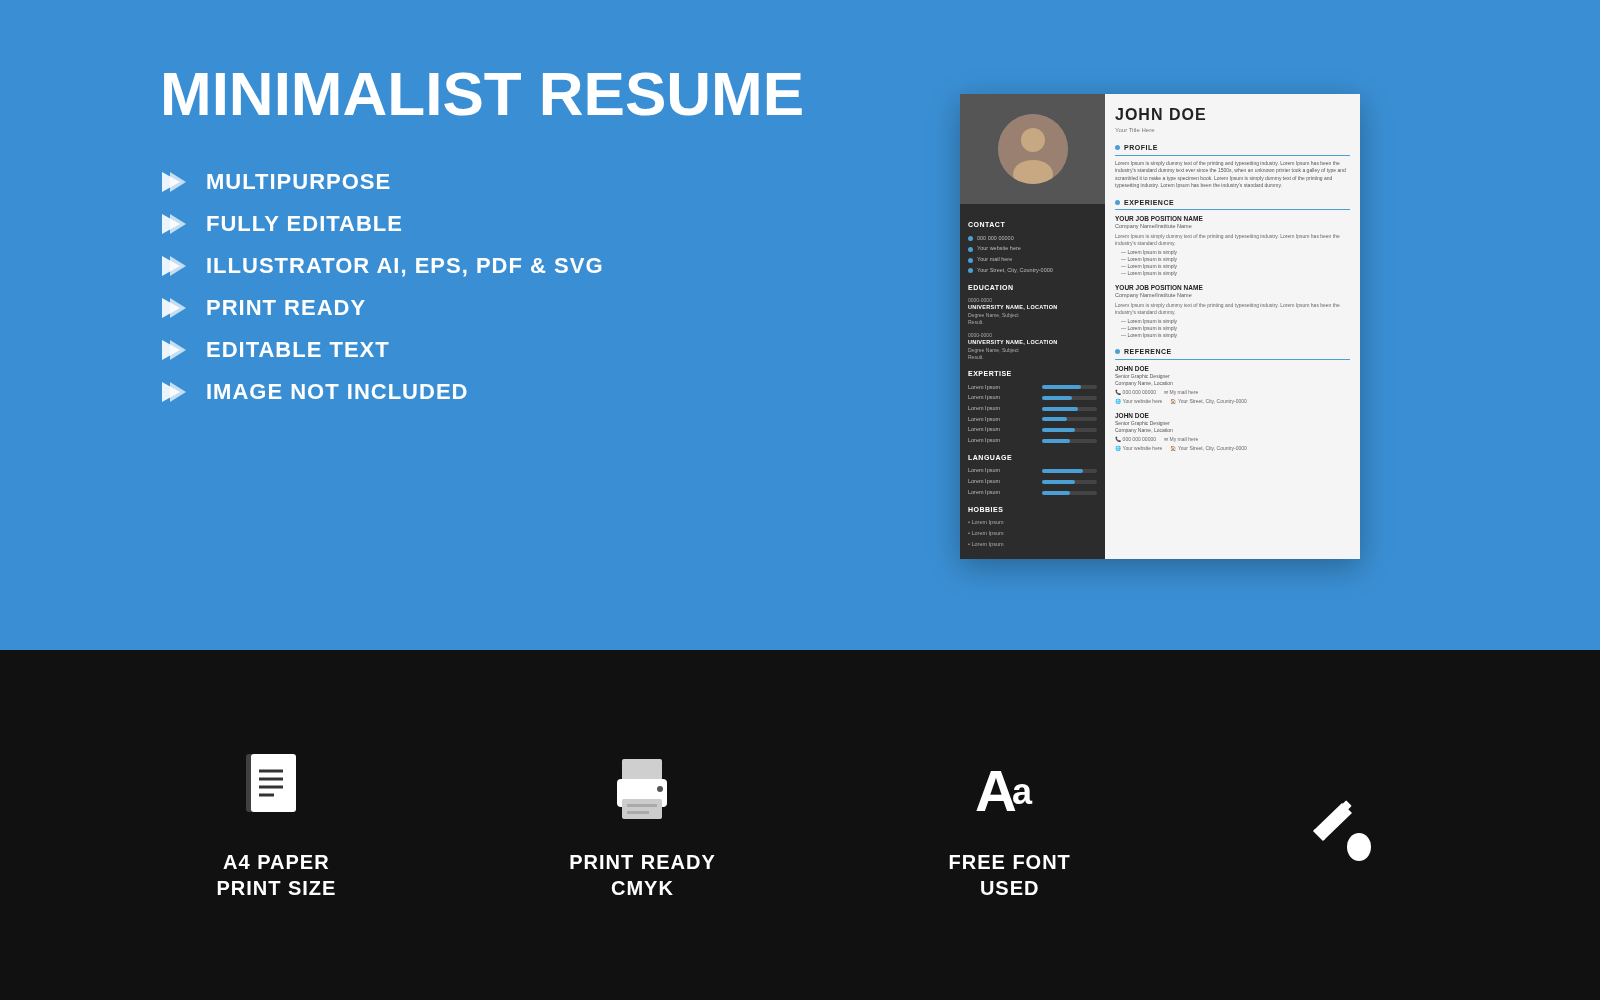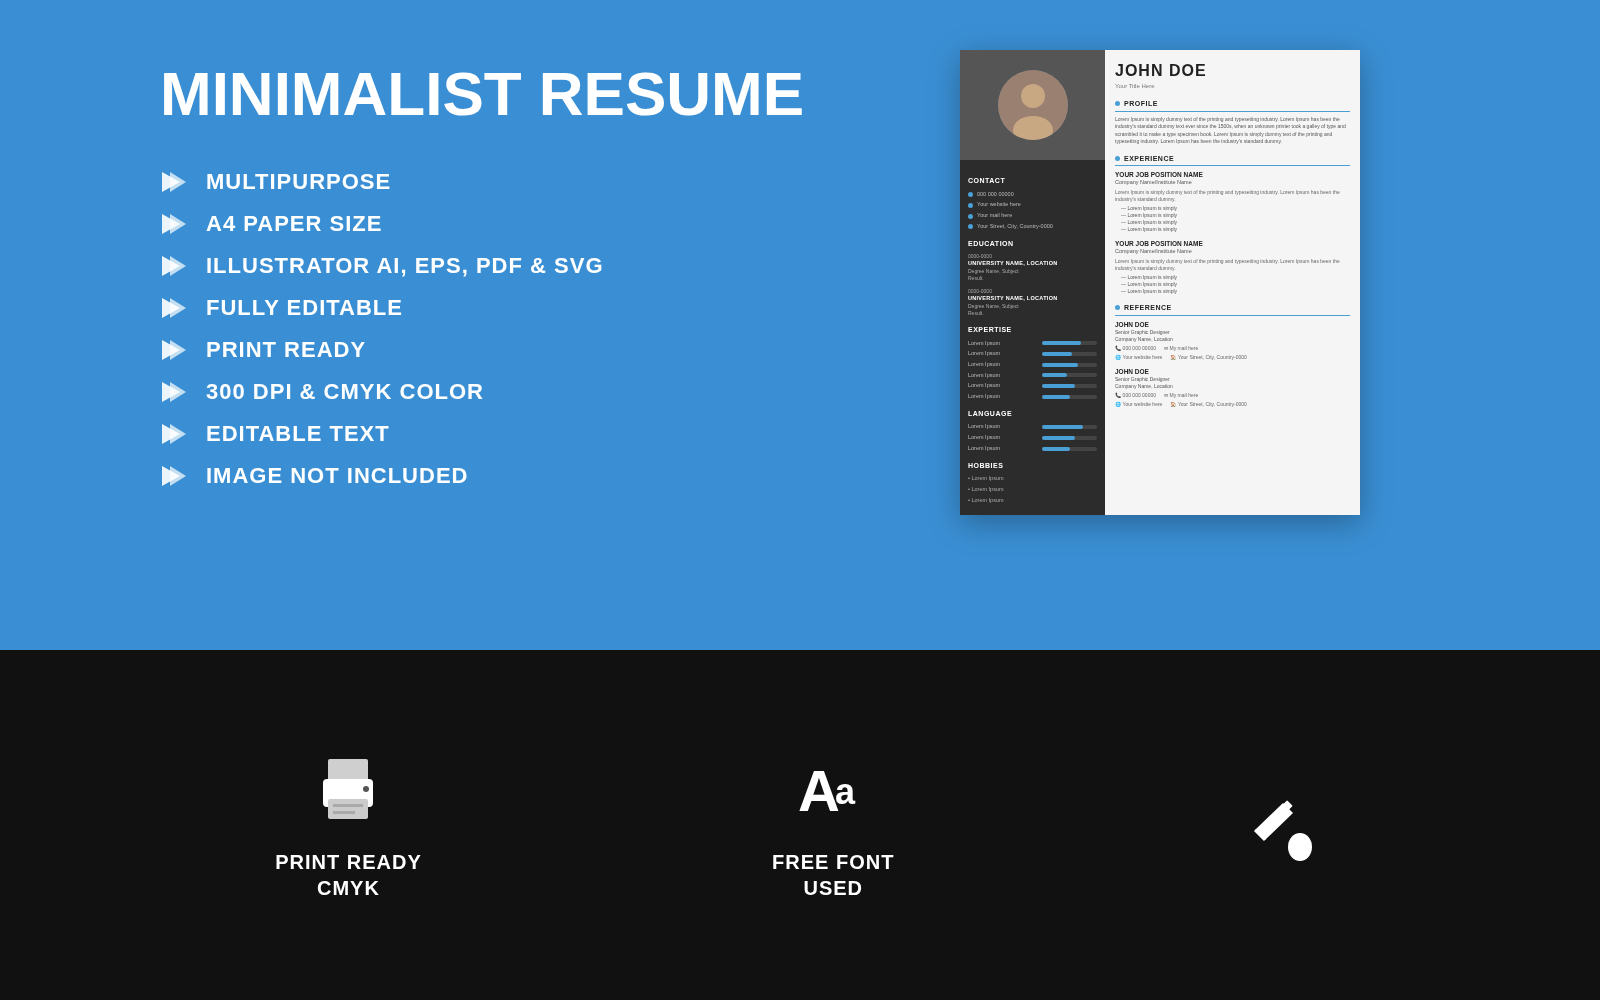--- a/index.html
+++ b/index.html
@@ -69,20 +69,21 @@
     }
 
     .resume-card {
       width: 400px;
       background: #ffffff;
       box-shadow: 0 8px 30px rgba(0,0,0,0.3);
       display: flex;
       flex-direction: row;
       font-size: 6px;
       line-height: 1.4;
+      margin-top: 44px;
     }
 
     
     .resume-left {
       width: 145px;
       background: #2c2c2c;
       color: #cccccc;
       padding: 0;
       flex-shrink: 0;
     }
@@ -362,49 +363,35 @@
       <polygon points="2,4 20,14 2,24" fill="white" opacity="0.9"></polygon>
       <polygon points="10,4 26,14 10,24" fill="white" opacity="0.7"></polygon>
     </svg></span>
           <span>MULTIPURPOSE</span>
         </li>
         <li>
           <span class="arrow-icon"><svg viewBox="0 0 28 28" xmlns="http://www.w3.org/2000/svg">
       <polygon points="2,4 20,14 2,24" fill="white" opacity="0.9"></polygon>
       <polygon points="10,4 26,14 10,24" fill="white" opacity="0.7"></polygon>
     </svg></span>
-          <span>A4 PAPER SIZE</span>
+          <span>FULLY EDITABLE</span>
         </li>
         <li>
           <span class="arrow-icon"><svg viewBox="0 0 28 28" xmlns="http://www.w3.org/2000/svg">
       <polygon points="2,4 20,14 2,24" fill="white" opacity="0.9"></polygon>
       <polygon points="10,4 26,14 10,24" fill="white" opacity="0.7"></polygon>
     </svg></span>
           <span>ILLUSTRATOR AI, EPS, PDF &amp; SVG</span>
         </li>
         <li>
           <span class="arrow-icon"><svg viewBox="0 0 28 28" xmlns="http://www.w3.org/2000/svg">
       <polygon points="2,4 20,14 2,24" fill="white" opacity="0.9"></polygon>
       <polygon points="10,4 26,14 10,24" fill="white" opacity="0.7"></polygon>
     </svg></span>
-          <span>FULLY EDITABLE</span>
-        </li>
-        <li>
-          <span class="arrow-icon"><svg viewBox="0 0 28 28" xmlns="http://www.w3.org/2000/svg">
-      <polygon points="2,4 20,14 2,24" fill="white" opacity="0.9"></polygon>
-      <polygon points="10,4 26,14 10,24" fill="white" opacity="0.7"></polygon>
-    </svg></span>
           <span>PRINT READY</span>
-        </li>
-        <li>
-          <span class="arrow-icon"><svg viewBox="0 0 28 28" xmlns="http://www.w3.org/2000/svg">
-      <polygon points="2,4 20,14 2,24" fill="white" opacity="0.9"></polygon>
-      <polygon points="10,4 26,14 10,24" fill="white" opacity="0.7"></polygon>
-    </svg></span>
-          <span>300 DPI &amp; CMYK COLOR</span>
         </li>
         <li>
           <span class="arrow-icon"><svg viewBox="0 0 28 28" xmlns="http://www.w3.org/2000/svg">
       <polygon points="2,4 20,14 2,24" fill="white" opacity="0.9"></polygon>
       <polygon points="10,4 26,14 10,24" fill="white" opacity="0.7"></polygon>
     </svg></span>
           <span>EDITABLE TEXT</span>
         </li>
         <li>
           <span class="arrow-icon"><svg viewBox="0 0 28 28" xmlns="http://www.w3.org/2000/svg">
@@ -606,20 +593,33 @@
       </div>
               </div>
             </div>
         </div>
       </div>
     </div>
   </div>
 </div>
 
 <div class="bottom-section" id="bottom-features">
+<div class="bottom-feature">
+      <div class="bottom-icon">
+        <svg viewBox="0 0 80 80" width="80" height="80" xmlns="http://www.w3.org/2000/svg">
+      <rect x="10" y="5" width="45" height="58" rx="3" fill="white" opacity="0.2"></rect>
+      <rect x="15" y="5" width="45" height="58" rx="3" fill="white"></rect>
+      <line x1="23" y1="22" x2="47" y2="22" stroke="#333" stroke-width="3"></line>
+      <line x1="23" y1="30" x2="47" y2="30" stroke="#333" stroke-width="3"></line>
+      <line x1="23" y1="38" x2="47" y2="38" stroke="#333" stroke-width="3"></line>
+      <line x1="23" y1="46" x2="38" y2="46" stroke="#333" stroke-width="3"></line>
+    </svg>
+      </div>
+      <div class="bottom-feature-label"><span>A4 PAPER</span><br><span>PRINT SIZE</span></div>
+    </div>
     <div class="bottom-feature">
       <div class="bottom-icon">
         <svg viewBox="0 0 80 80" width="80" height="80" xmlns="http://www.w3.org/2000/svg">
       <rect x="15" y="30" width="50" height="28" rx="4" fill="white"></rect>
       <rect x="20" y="10" width="40" height="22" rx="2" fill="white" opacity="0.8"></rect>
       <rect x="20" y="50" width="40" height="20" rx="2" fill="#ccc"></rect>
       <circle cx="58" cy="40" r="3" fill="#555"></circle>
       <rect x="25" y="55" width="30" height="3" fill="#aaa"></rect>
       <rect x="25" y="62" width="22" height="3" fill="#aaa"></rect>
     </svg>

